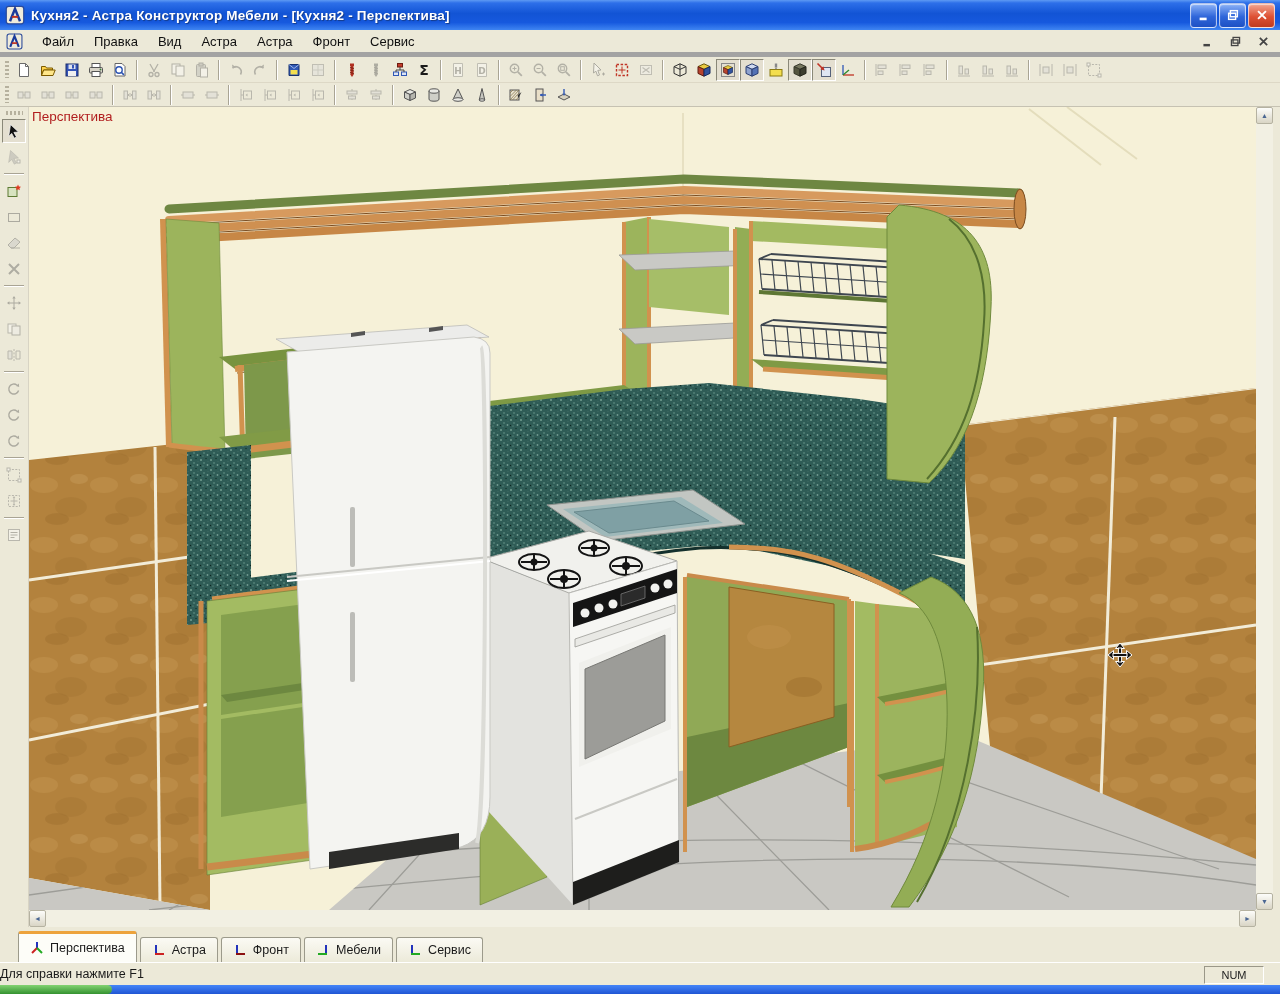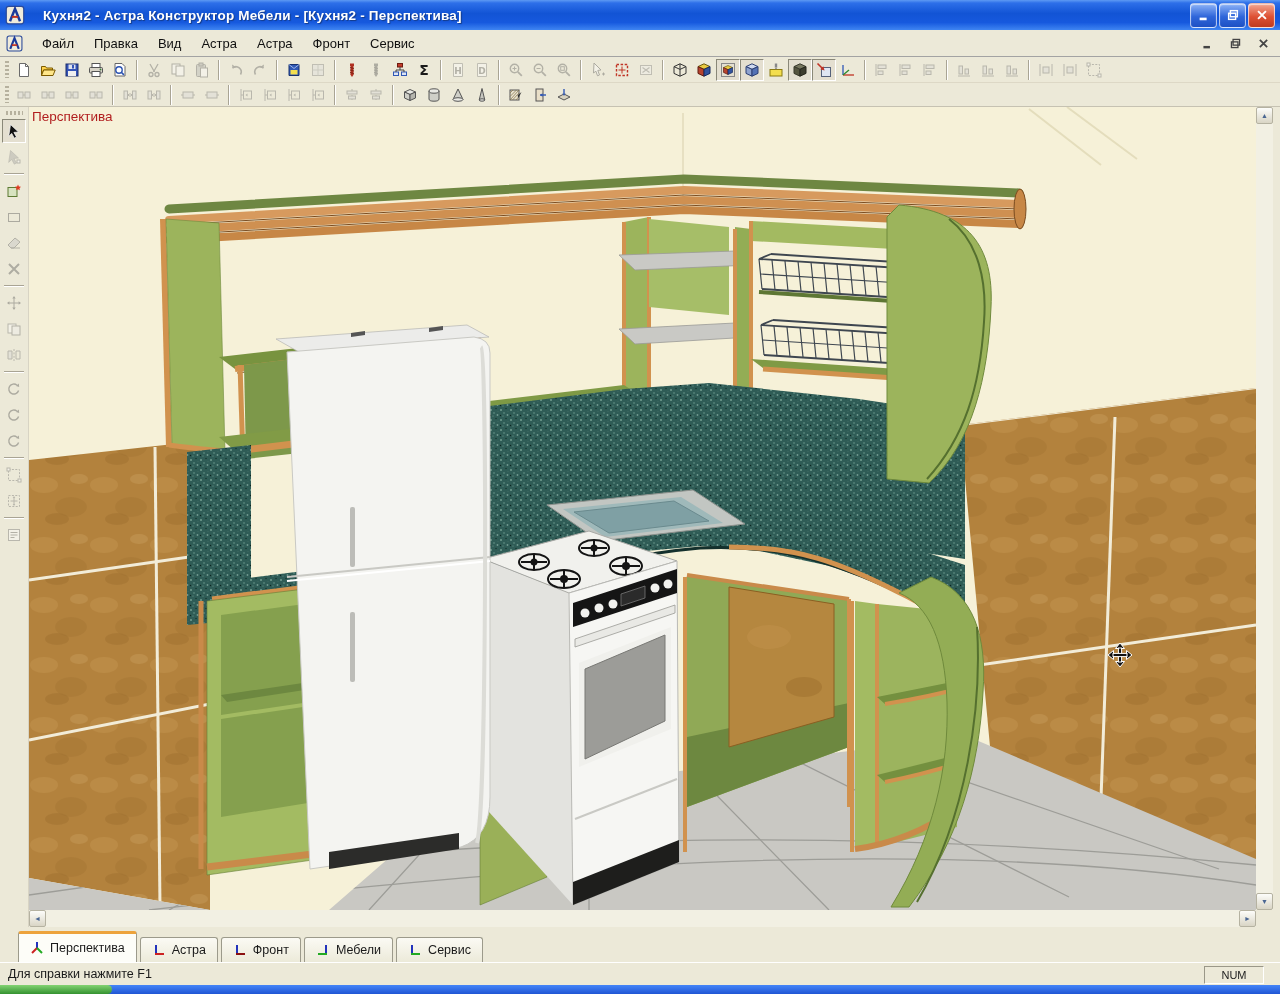--- a/index.html
+++ b/index.html
@@ -2,29 +2,29 @@
 <html><head>
 <meta charset="utf-8">
 <style>
   html,body{margin:0;padding:0}
   body{width:1280px;height:994px;position:relative;font-family:"Liberation Sans",sans-serif;background:#ece9d8;overflow:hidden}
   
   .titlebar{position:absolute;left:0;top:0;width:1280px;height:30px;box-sizing:border-box;
     background:linear-gradient(180deg,#5e9af3 0%,#2d6fe9 10%,#1254d5 45%,#1659de 75%,#3f85f2 100%);
     display:flex;align-items:center;padding:0 5px}
   .app-ico{width:20px;height:20px;display:flex;align-items:center}
-  .title-text{color:#fff;font-weight:bold;font-size:13.5px;letter-spacing:.2px;margin-left:18px;flex:1;
+  .title-text{color:#fff;font-weight:bold;font-size:13.5px;letter-spacing:.2px;margin-left:6px;flex:1;
     white-space:nowrap;text-shadow:1px 1px 1px #143a86}
   .winbtn{width:27px;height:25px;margin-left:2px;border-radius:4px;border:1px solid rgba(255,255,255,.65);
     display:flex;align-items:center;justify-content:center;box-sizing:border-box;
     background:linear-gradient(180deg,#8db3f7,#2f66da 55%,#1d50c4);box-shadow:inset 0 1px 1px rgba(255,255,255,.6)}
   .winbtn.close{background:linear-gradient(180deg,#f2a792,#de5134 55%,#bf3a1f)}
   
   .menubar{position:absolute;left:0;top:30px;width:1280px;height:27px;background:#ece9d8;display:flex;
-    align-items:center;box-sizing:border-box;border-bottom:1px solid #a3a3a3;padding-left:6px}
+    align-items:center;box-sizing:border-box;border-bottom:5px solid #a3a3a3;padding-left:6px}
   .mdi-ico{width:18px;height:18px;margin-right:8px;display:flex;align-items:center}
   .menu-item{padding:4px 10px;font-size:13px;color:#101010}
   .menu-spacer{flex:1}
   .mdibtn{width:22px;height:18px;margin-right:6px;display:flex;align-items:center;justify-content:center}
   
   .toolbar{position:absolute;left:0;width:1280px;background:#ece9d8;display:flex;align-items:center;
     box-sizing:border-box;padding-left:2px}
   #tb1{top:57px;height:26px;border-bottom:1px solid #ddd8c6}
   #tb2{top:83px;height:24px;border-bottom:1px solid #c6c2b2}
   .grip{width:4px;height:17px;margin:0 3px;background:repeating-linear-gradient(180deg,#b6b19e 0 2px,transparent 2px 4px)}
@@ -53,21 +53,21 @@
   .scorner{position:absolute;left:1256px;top:910px;width:24px;height:17px;background:#ece9d8}
   
   .tabbar{position:absolute;left:0;top:927px;width:1280px;height:35px;background:#ece9d8;display:flex;
     align-items:flex-end;padding-left:18px;box-sizing:border-box}
   .vtab{display:flex;align-items:center;gap:6px;height:24px;padding:0 11px;border:1px solid #9c9a8b;border-bottom:none;
     border-radius:3px 3px 0 0;background:linear-gradient(180deg,#fbfaf4,#ecead9);margin-right:3px;font-size:12.5px;color:#1a1a1a}
   .vtab svg{width:14px;height:14px}
   .vtab.active{background:#fdfdf8;height:28px;border-top:3px solid #eda33c;position:relative;z-index:2}
   
   .statusbar{position:absolute;left:0;top:962px;width:1280px;height:23px;background:#ece9d8;border-top:1px solid #fff;
-    font-size:12.5px;color:#1a1a1a;display:flex;align-items:center;padding-left:8px;box-sizing:border-box}
+    font-size:12.5px;color:#1a1a1a;display:flex;align-items:center;box-sizing:border-box}
   .status-num{position:absolute;right:16px;top:3px;width:58px;height:16px;border:1px solid;
     border-color:#9a9788 #fff #fff #9a9788;font-size:11px;display:flex;align-items:center;justify-content:center;color:#222}
   .taskbar{position:absolute;left:0;top:985px;width:1280px;height:9px;background:linear-gradient(180deg,#4485f8,#2055d4)}
   .start-stub{position:absolute;left:0;top:0;width:112px;height:9px;border-radius:0 6px 6px 0;
     background:linear-gradient(180deg,#83d372,#349230)}
   .hiddefs{position:absolute;width:0;height:0;overflow:hidden}
 </style>
 </head>
 <body>
 

